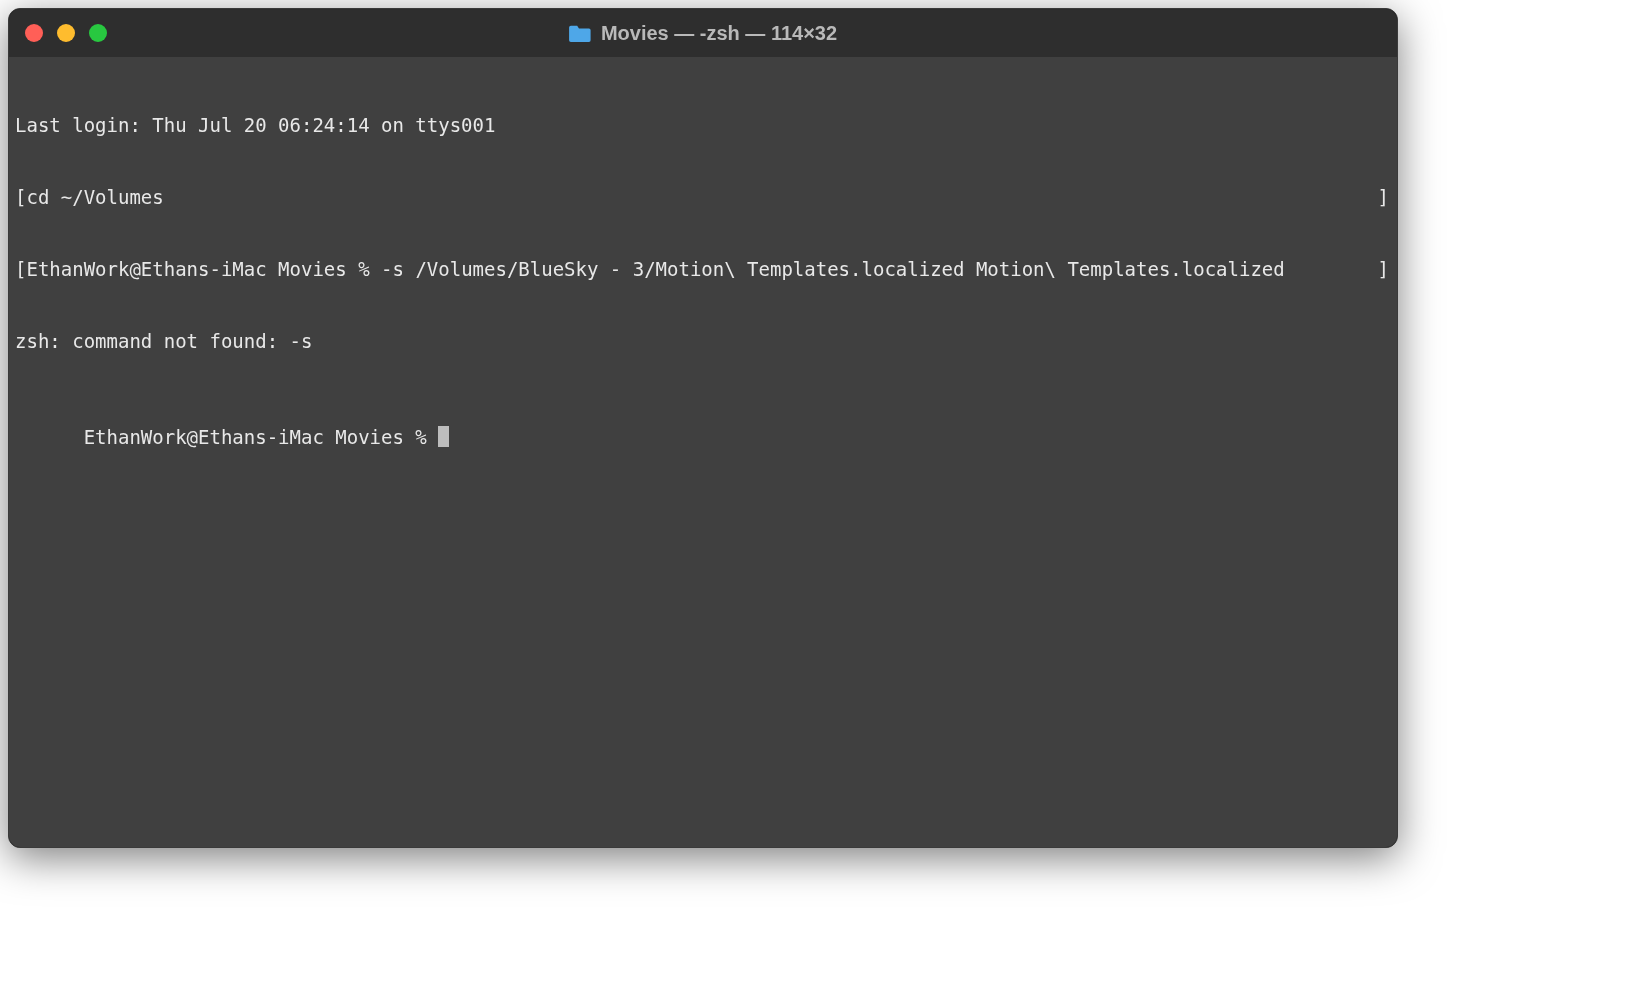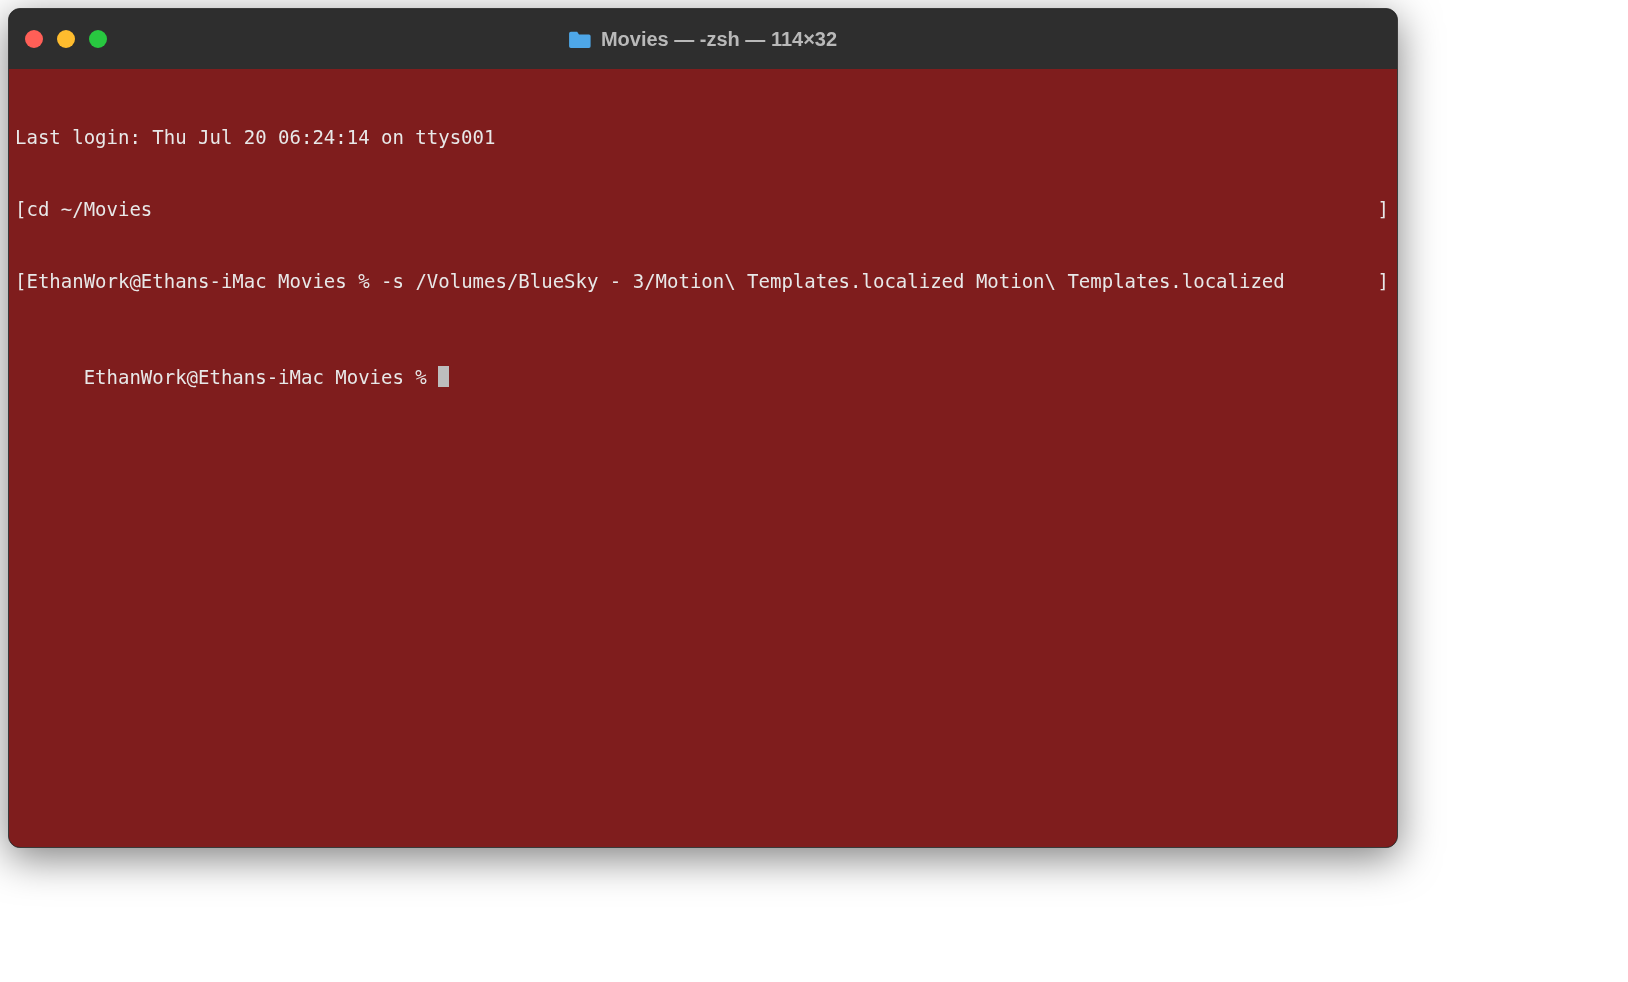--- a/index.html
+++ b/index.html
@@ -24,21 +24,21 @@
       background: #111111;
       border-radius: 12px;
       overflow: hidden;
       box-shadow: 0 10px 40px rgba(0,0,0,0.5);
       display: flex;
       flex-direction: column;
       border: 1px solid #3a3a3a;
     }
     
     .title-bar {
-      height: 60px;
+      height: 48px;
       background: #2e2e2e;
       display: flex;
       align-items: center;
       position: relative;
       padding: 16px 16px;
       flex-shrink: 0;
     }
     
     .traffic-lights {
       display: flex;
@@ -70,21 +70,21 @@
     }
     
     .folder-icon {
       width: 22px;
       height: 18px;
       fill: #4ea7e8;
     }
     
     .terminal-body {
       flex: 1;
-      background: #7f1d1d;
+      background: #404040;
       padding: 8px 6px;
       font-family: "Menlo", "Monaco", "Consolas", monospace;
       font-size: 19px;
       line-height: 24px;
       color: #e8e8e8;
       white-space: pre;
       overflow: hidden;
       position: relative;
     }
     
@@ -131,28 +131,29 @@
         <path d="M2 2 h7 l2 3 h11 a2 2 0 0 1 2 2 v11 a2 2 0 0 1 -2 2 h-20 a2 2 0 0 1 -2 -2 v-14 a2 2 0 0 1 2 -2 z"></path>
       </svg>
       <span>Movies — -zsh — 114×32</span>
     </div>
   </div>
 
   <div class="terminal-body">
     <span class="term-line">Last login: Thu Jul 20 06:24:14 on ttys001</span>
     <div class="term-line prompt-row">
       <span class="prompt-left">
-        <span>[</span><span>cd ~/Movies</span>
+        <span>[</span><span>cd ~/Volumes</span>
       </span>
       <span class="rb">]</span>
     </div>
     <div class="term-line prompt-row">
       <span class="prompt-left">
         <span>[</span><span>EthanWork@Ethans-iMac Movies % </span><span>-s /Volumes/BlueSky - 3/Motion\ Templates.localized Motion\ Templates.localized</span>
       </span>
       <span class="rb">]</span>
     </div>
+    <span class="term-line">zsh: command not found: -s</span>
     <div class="term-line">
       <span>EthanWork@Ethans-iMac Movies % </span><span class="cursor-block"></span>
     </div>
   </div>
 
 </div>
 
 </body></html>

